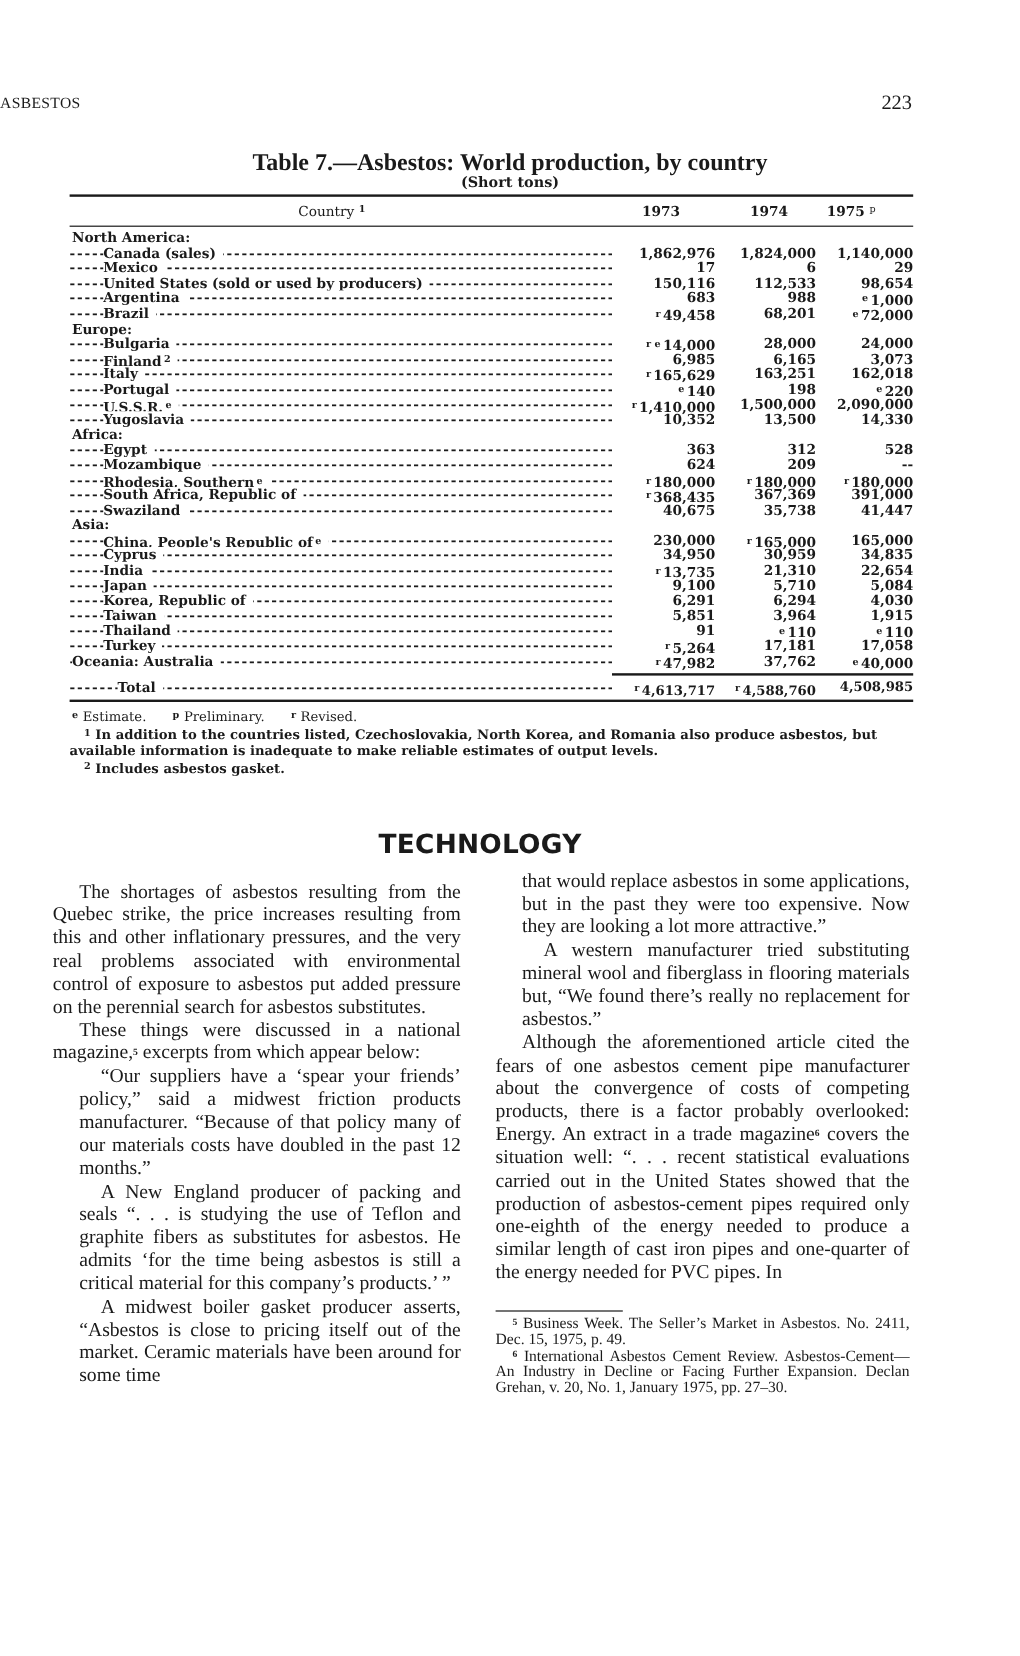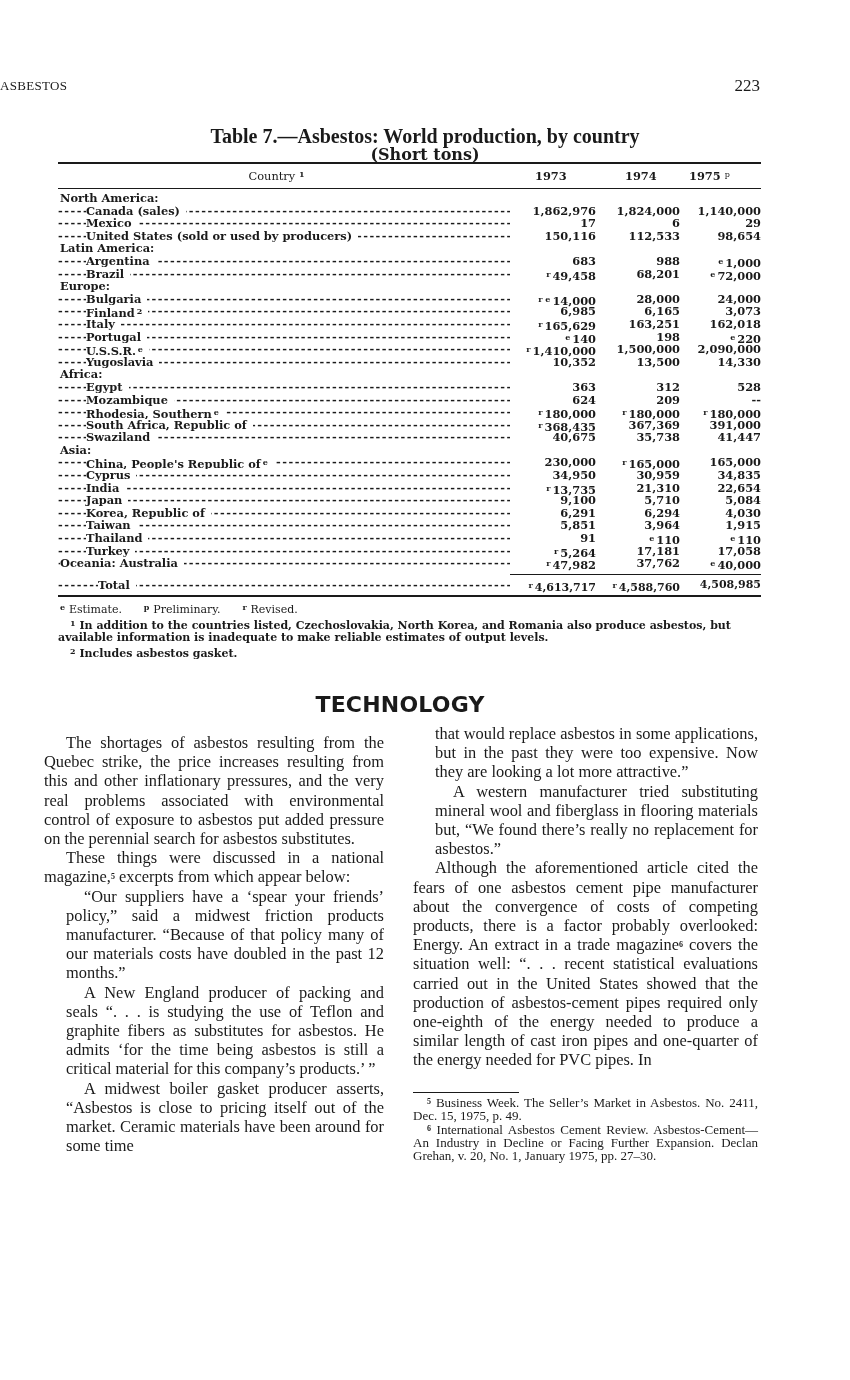--- a/index.html
+++ b/index.html
@@ -4,21 +4,21 @@
 <style>
   * { box-sizing: border-box; margin: 0; padding: 0; }
   html, body { width: 850px; height: 1380px; background: #ffffff; }
   body { position: relative; color: #1a1a1a; font-family: "Liberation Serif", "DejaVu Serif", serif; overflow: hidden; }
 
   .running-head { position: absolute; top: 76px; left: 0; width: 850px; height: 20px; }
   .running-head .title { position: absolute; left: 0; width: 850px; text-align: left; font-size: 13px; letter-spacing: 0.3px; top: 2px; }
   .running-head .page-num { position: absolute; right: 90px; top: 0; font-size: 17px; }
 
   .table-title { position: absolute; top: 125px; left: 0; width: 850px; text-align: center; font-size: 20px; font-weight: bold; }
-  .table-subtitle { position: absolute; top: 145px; left: 0; width: 850px; text-align: center; font-size: 16px; font-weight: bold; font-family: "DejaVu Serif", serif; }
+  .table-subtitle { position: absolute; top: 145px; left: 0; width: 850px; text-align: center; font-size: 12px; font-weight: bold; font-family: "DejaVu Serif", serif; }
 
   .data-table { position: absolute; top: 162px; left: 58px; width: 703px; font-family: "DejaVu Serif", serif; font-size: 11.4px; font-weight: bold; }
   .rule-top { height: 2px; background: #1a1a1a; }
   .rule-thin { height: 1px; background: #1a1a1a; }
   .thead { display: flex; height: 24px; align-items: center; }
   .thead .c-country { flex: 1; text-align: center; padding-right: 40px; font-weight: normal; }
   .thead .c-year { width: 70px; text-align: left; padding-right: 6px; }
   .thead .c-year.y73 { width: 90px; }
   .thead .c-year.y74 { width: 64px; }
   .thead .c-year.y75 { width: 72px; padding-right: 2px; }
@@ -95,23 +95,20 @@
         <div class="label"><span class="leader">------------------------------------------------------------------------------------------------------------------------</span><span class="txt">Mexico</span></div>
         <div class="num n73"><span>17</span></div>
         <div class="num n74"><span>6</span></div>
         <div class="num n75"><span>29</span></div>
       </div>
       <div class="row country">
         <div class="label"><span class="leader">------------------------------------------------------------------------------------------------------------------------</span><span class="txt">United States (sold or used by producers)</span></div>
         <div class="num n73"><span>150,116</span></div>
         <div class="num n74"><span>112,533</span></div>
         <div class="num n75"><span>98,654</span></div>
-      </div>
-      <div class="row region">
-        <div class="label"><span class="txt">Latin America:</span></div>
       </div>
       <div class="row country">
         <div class="label"><span class="leader">------------------------------------------------------------------------------------------------------------------------</span><span class="txt">Argentina</span></div>
         <div class="num n73"><span>683</span></div>
         <div class="num n74"><span>988</span></div>
         <div class="num n75"><span class="mark">e</span><span>1,000</span></div>
       </div>
       <div class="row country">
         <div class="label"><span class="leader">------------------------------------------------------------------------------------------------------------------------</span><span class="txt">Brazil</span></div>
         <div class="num n73"><span class="mark">r</span><span>49,458</span></div>

